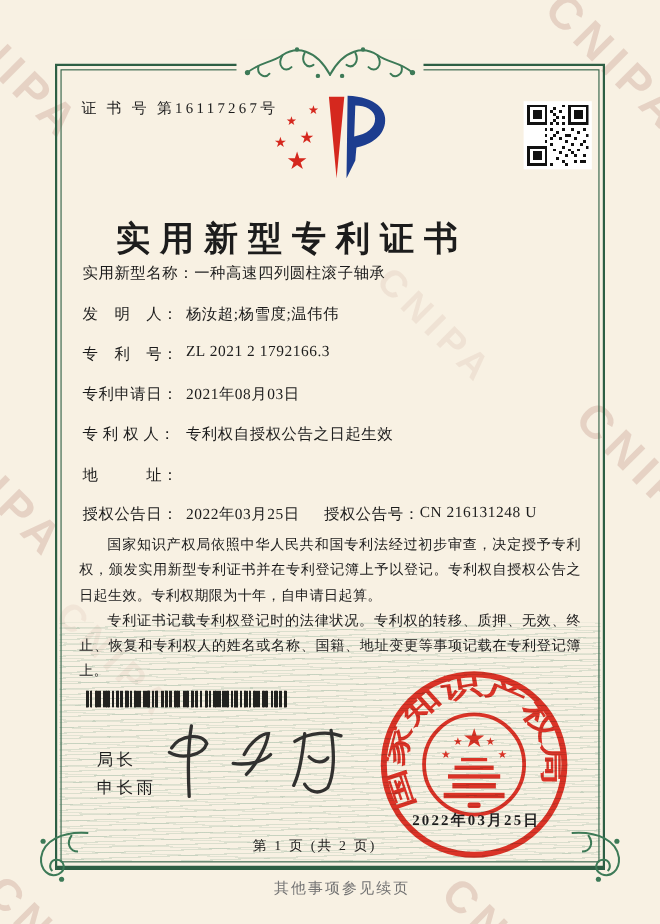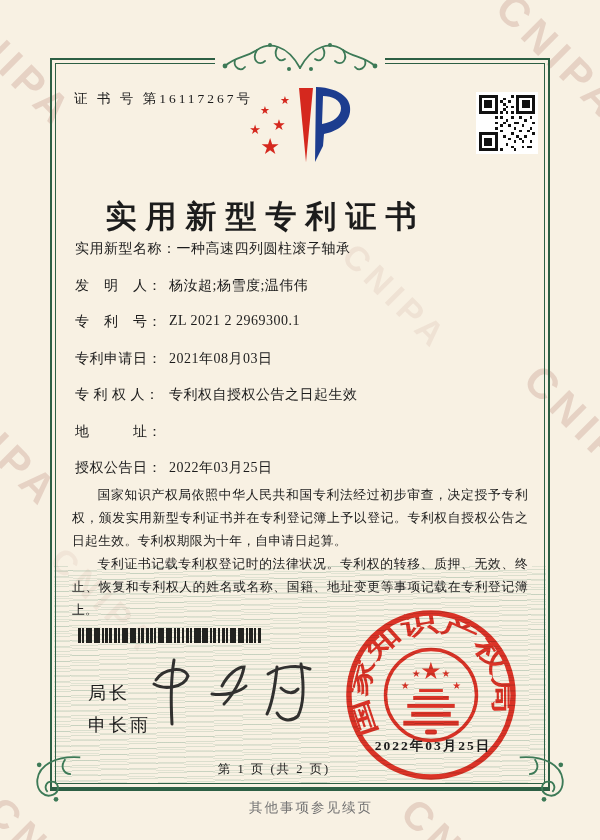--- a/index.html
+++ b/index.html
@@ -49,28 +49,28 @@
   .grantpair{margin-left:22px;display:flex;}
   .paras{left:72px;top:484px;width:456px;z-index:2;font-size:12.8px;line-height:1.8;text-align:justify;}
   .paras p{margin:0;text-indent:2em;letter-spacing:0.3px;}
   .barcode{
     left:78px;top:628px;width:183px;height:15px;z-index:2;
     background-image:
       repeating-linear-gradient(90deg,#22221f 0 2px,transparent 2px 4px),
       repeating-linear-gradient(90deg,#22221f 0 3px,transparent 3px 9px),
       repeating-linear-gradient(90deg,transparent 0 5px,#22221f 5px 6px,transparent 6px 13px);
   }
-  .signer{left:88px;top:678px;z-index:2;font-size:18px;letter-spacing:3px;line-height:1.75;}
+  .signer{left:88px;top:678px;z-index:2;font-size:15px;letter-spacing:3px;line-height:1.75;}
   .signature{left:138px;top:650px;width:195px;height:84px;z-index:2;}
   .seal{left:342px;top:606px;width:178px;height:178px;z-index:3;mix-blend-mode:multiply;}
   .sealdate{
     left:352px;top:737px;width:162px;text-align:center;z-index:4;
     font-size:13.5px;letter-spacing:2px;color:#1d1d1d;font-weight:bold;
   }
-  .pagenum{left:50px;top:761px;width:448px;text-align:center;font-size:12.5px;letter-spacing:2px;z-index:2;}
+  .pagenum{left:50px;top:761px;width:448px;text-align:center;font-size:12.5px;letter-spacing:2px;z-index:2;padding-left:12px;}
   .contnote{left:11px;top:799px;width:600px;text-align:center;font-size:13.5px;letter-spacing:2px;z-index:2;color:#737373;}
   .ornament-top{left:215px;top:36px;width:170px;height:44px;z-index:2;background:#f8f1e3;}
   .corner{width:56px;height:56px;z-index:2;}
 </style>
 </head>
 <body>
 
 <div class="wm" style="left:-28px;top:-8px;font-size:42px;">CNIPA</div>
 <div class="wm" style="left:520px;top:-16px;font-size:42px;">CNIPA</div>
 <div class="wm" style="left:-42px;top:372px;font-size:42px;">CNIPA</div>
@@ -162,36 +162,40 @@
   <div class="frow">
     <span class="flabel">实用新型名称：</span>
     <span class="fvalue">一种高速四列圆柱滚子轴承</span>
   </div>
   <div class="frow">
     <span class="flabel">发　明　人：</span>
     <span class="fvalue">杨汝超;杨雪度;温伟伟</span>
   </div>
   <div class="frow">
     <span class="flabel">专　利　号：</span>
-    <span class="fvalue">ZL 2021 2 2969300.1</span>
+    <span class="fvalue">ZL 2021 2 1792166.3</span>
   </div>
   <div class="frow">
     <span class="flabel">专利申请日：</span>
     <span class="fvalue">2021年08月03日</span>
   </div>
   <div class="frow">
     <span class="flabel">专 利 权 人：</span>
     <span class="fvalue">专利权自授权公告之日起生效</span>
   </div>
   <div class="frow">
     <span class="flabel">地　　　址：</span>
   </div>
   <div class="frow">
     <span class="flabel">授权公告日：</span>
     <span class="fvalue">2022年03月25日</span>
+    <span class="grantpair">
+      <span class="flabel" style="min-width:0;">授权公告号：</span>
+      <span class="fvalue">CN 216131248 U</span>
+    </span>
   </div>
 </div>
 
 <div class="abs paras">
   <p>国家知识产权局依照中华人民共和国专利法经过初步审查，决定授予专利权，颁发实用新型专利证书并在专利登记簿上予以登记。专利权自授权公告之日起生效。专利权期限为十年，自申请日起算。</p>
   <p>专利证书记载专利权登记时的法律状况。专利权的转移、质押、无效、终止、恢复和专利权人的姓名或名称、国籍、地址变更等事项记载在专利登记簿上。</p>
 </div>
 
 <div class="abs barcode"></div>
 

